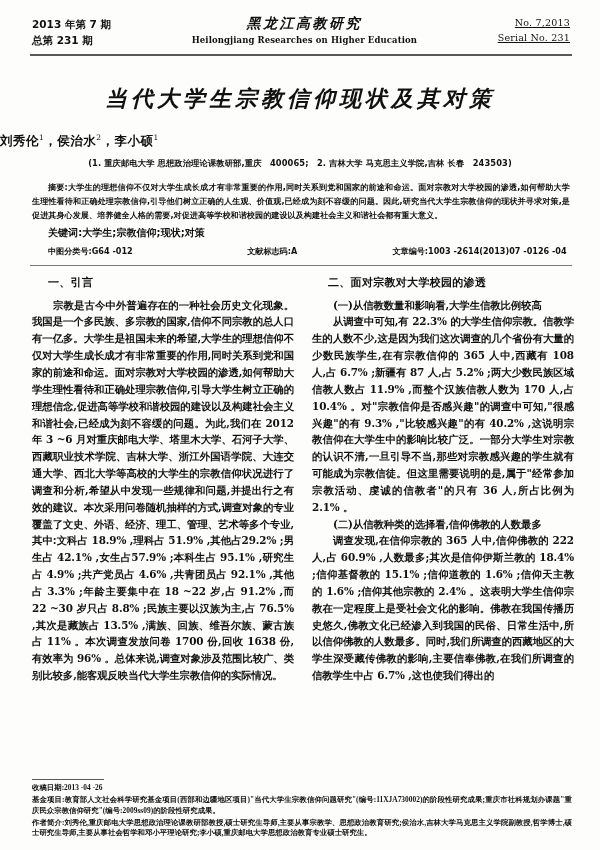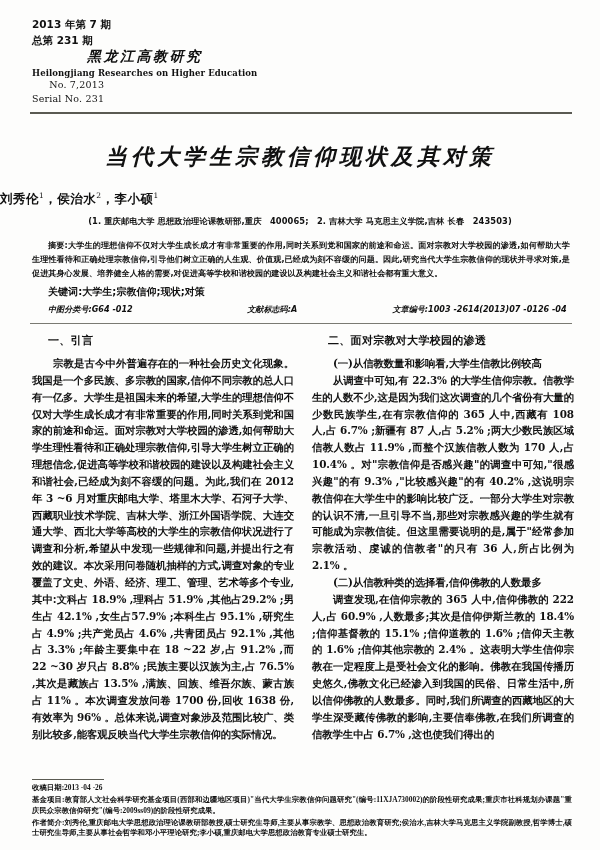--- a/index.html
+++ b/index.html
@@ -22,30 +22,29 @@
     padding: 0;
     background: #fdfdfc;
   }
 
   
   .masthead {
     display: flex;
     align-items: flex-start;
     justify-content: space-between;
     padding: 16px 30px 0 32px;
-    flex-direction: column;
   }
   .mast-left, .mast-right {
     font-size: 10.5px;
     font-weight: bold;
     line-height: 1.55;
     white-space: nowrap;
   }
   .mast-left { text-align: left; }
-  .mast-right { text-align: right; font-weight: normal; font-size: 9.5px; letter-spacing: .2px;}
+  .mast-right { text-align: right; font-weight: normal; font-size: 9.5px; letter-spacing: .2px; text-decoration: underline;}
   .mast-right div { font-family: "DejaVu Serif", serif; }
   .mast-center { text-align: center; flex: 1; margin-top: -1px; }
   .journal-cn {
     font-family: "DejaVu Serif", serif;
     font-size: 14px;
     font-weight: bold;
     letter-spacing: 2.5px;
     font-style: italic;
   }
   .journal-en {
@@ -98,21 +97,20 @@
     letter-spacing: .05px;
   }
   .abstract-wrap p { margin: 0; text-indent: 16px; }
   .kw { margin-top: 2px; text-indent: 16px; font-size: 10px; font-weight: bold; }
   .codes {
     margin: 4px 30px 0 32px;
     font-size: 8.1px;
     font-weight: bold;
     display: flex;
     text-indent: 0;
-    font-style: italic;
   }
   .codes .c1 { width: 40%; padding-left: 16px; box-sizing: border-box;}
   .codes .c2 { width: 27%; }
   .codes .c3 { width: 33%; }
 
   .rule-mid {
     margin: 8px 28px 0 30px;
     height: 1px;
     background: #7a7a72;
   }

